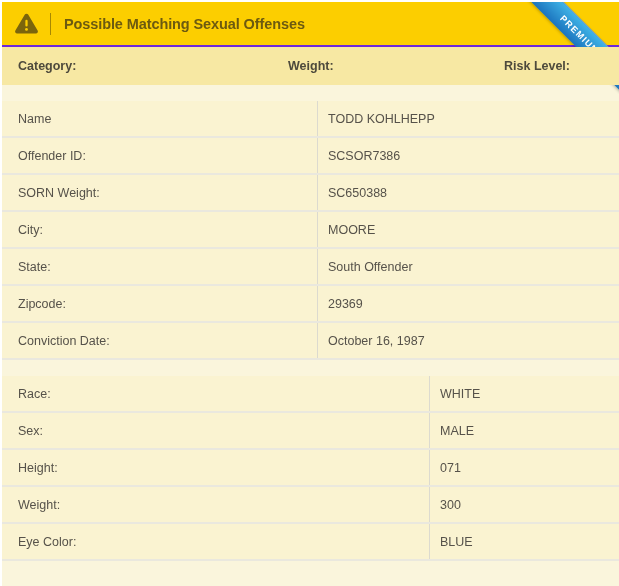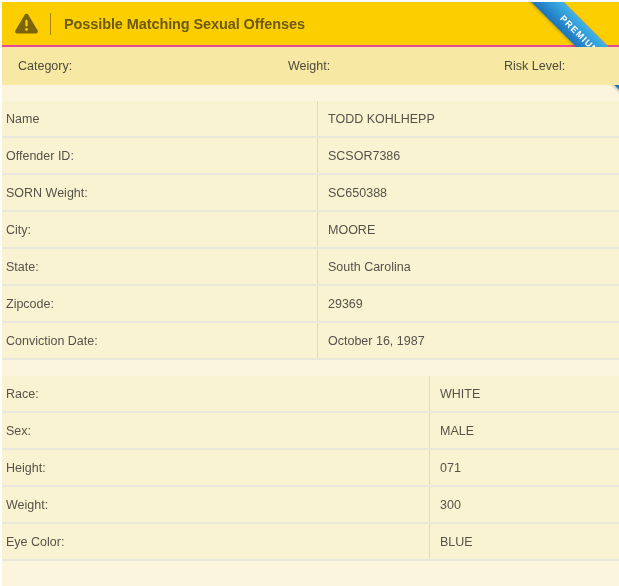--- a/index.html
+++ b/index.html
@@ -8,21 +8,21 @@
     background:#ffffff;
     font-family:"Liberation Sans","DejaVu Sans",sans-serif;
     -webkit-font-smoothing:antialiased;
   }
   .card{
     position:absolute;left:2px;top:2px;width:617px;height:584px;
     background:#FAF5DC;
   }
   
   .header{
-    height:43px;background:#FCCE00;border-bottom:2px solid #ec4899;
+    height:43px;background:#FCCE00;border-bottom:2px solid #6d28d9;
     display:flex;align-items:center;position:relative;
   }
   .warn-icon{margin-left:13px;display:flex;align-items:center;}
   .header-divider{
     width:1px;height:22px;background:rgba(96,78,4,0.55);
     margin:0 13px 0 12px;
   }
   .header-title{
     font-size:14.5px;font-weight:700;color:#6C5A10;letter-spacing:-0.1px;
   }
@@ -40,34 +40,34 @@
     padding:6px 0;
     box-shadow:0 1px 3px rgba(0,0,0,0.25);
     border-top:1px solid rgba(255,255,255,0.35);
   }
   
   .summary-band{
     height:38px;background:#F7E8A3;position:relative;
   }
   .summary-band .s-label{
     position:absolute;top:0;height:38px;display:flex;align-items:center;
-    font-size:12.5px;font-weight:400;color:#4E4A3C;
+    font-size:12.5px;font-weight:700;color:#4E4A3C;
   }
   .s-label.cat{left:16px;}
   .s-label.status{left:286px;}
   .s-label.risk{left:502px;}
   
   .table{margin-top:16px;}
   .row{
     display:flex;background:#FAF3D1;border-bottom:2px solid #EAE8DE;
     height:35px;
   }
   .row.tall{height:38px;}
   .cell{display:flex;align-items:center;font-size:12.5px;color:#56524A;}
-  .cell.label{padding-left:4px;border-right:1px solid #DCDACF;box-sizing:border-box;}
+  .cell.label{padding-left:16px;border-right:1px solid #DCDACF;box-sizing:border-box;}
   .cell.value{flex:1;padding-left:10px;}
   .table-offense .cell.label{width:316px;}
   .table-physical .cell.label{width:428px;}
 </style>
 </head>
 <body>
 
 <div class="card">
 
   <div class="header">
@@ -104,21 +104,21 @@
     <div class="row">
       <div class="cell label">SORN Weight:</div>
       <div class="cell value">SC650388</div>
     </div>
     <div class="row">
       <div class="cell label">City:</div>
       <div class="cell value">MOORE</div>
     </div>
     <div class="row">
       <div class="cell label">State:</div>
-      <div class="cell value">South Carolina</div>
+      <div class="cell value">South Offender</div>
     </div>
     <div class="row">
       <div class="cell label">Zipcode:</div>
       <div class="cell value">29369</div>
     </div>
     <div class="row">
       <div class="cell label">Conviction Date:</div>
       <div class="cell value">October 16, 1987</div>
     </div>
   </div>

